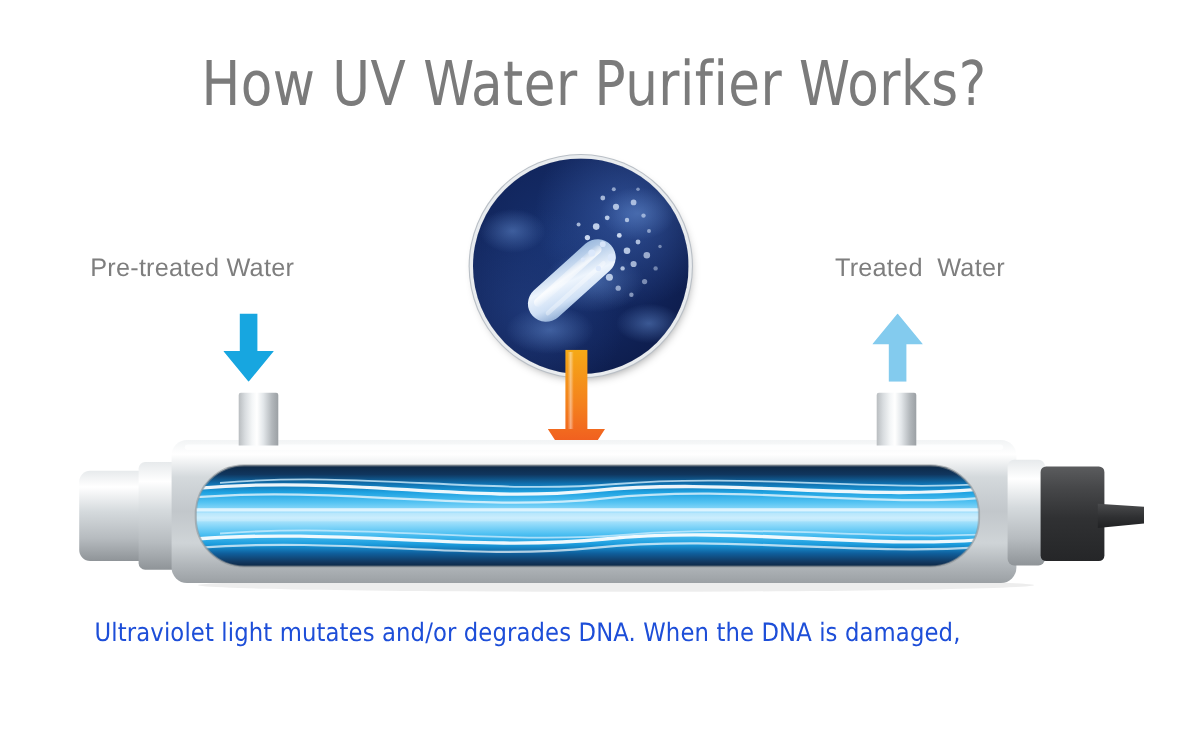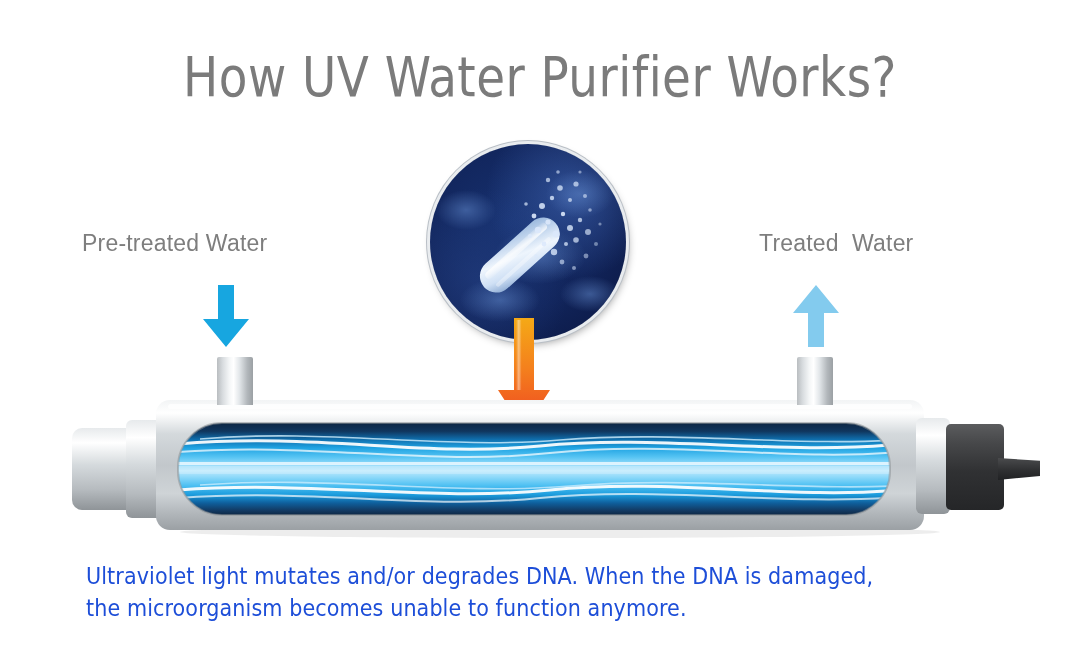--- a/index.html
+++ b/index.html
@@ -322,14 +322,13 @@
     <rect x="886" y="84" width="58" height="86" rx="5" fill="url(#capGrad)"></rect>
 
     <polygon points="938,118 1000,122 1000,134 938,140" fill="url(#wireGrad)"></polygon>
 
     <rect x="108" y="64" width="744" height="5" rx="2.5" fill="#ffffff" opacity="0.75"></rect>
   </svg>
 </div>
 
 <div id="caption">
   <div>Ultraviolet light mutates and/or degrades DNA. When the DNA is damaged,</div>
-  <div>the microorganism becomes unable to function anymore.</div>
 </div>
 
 </body></html>

